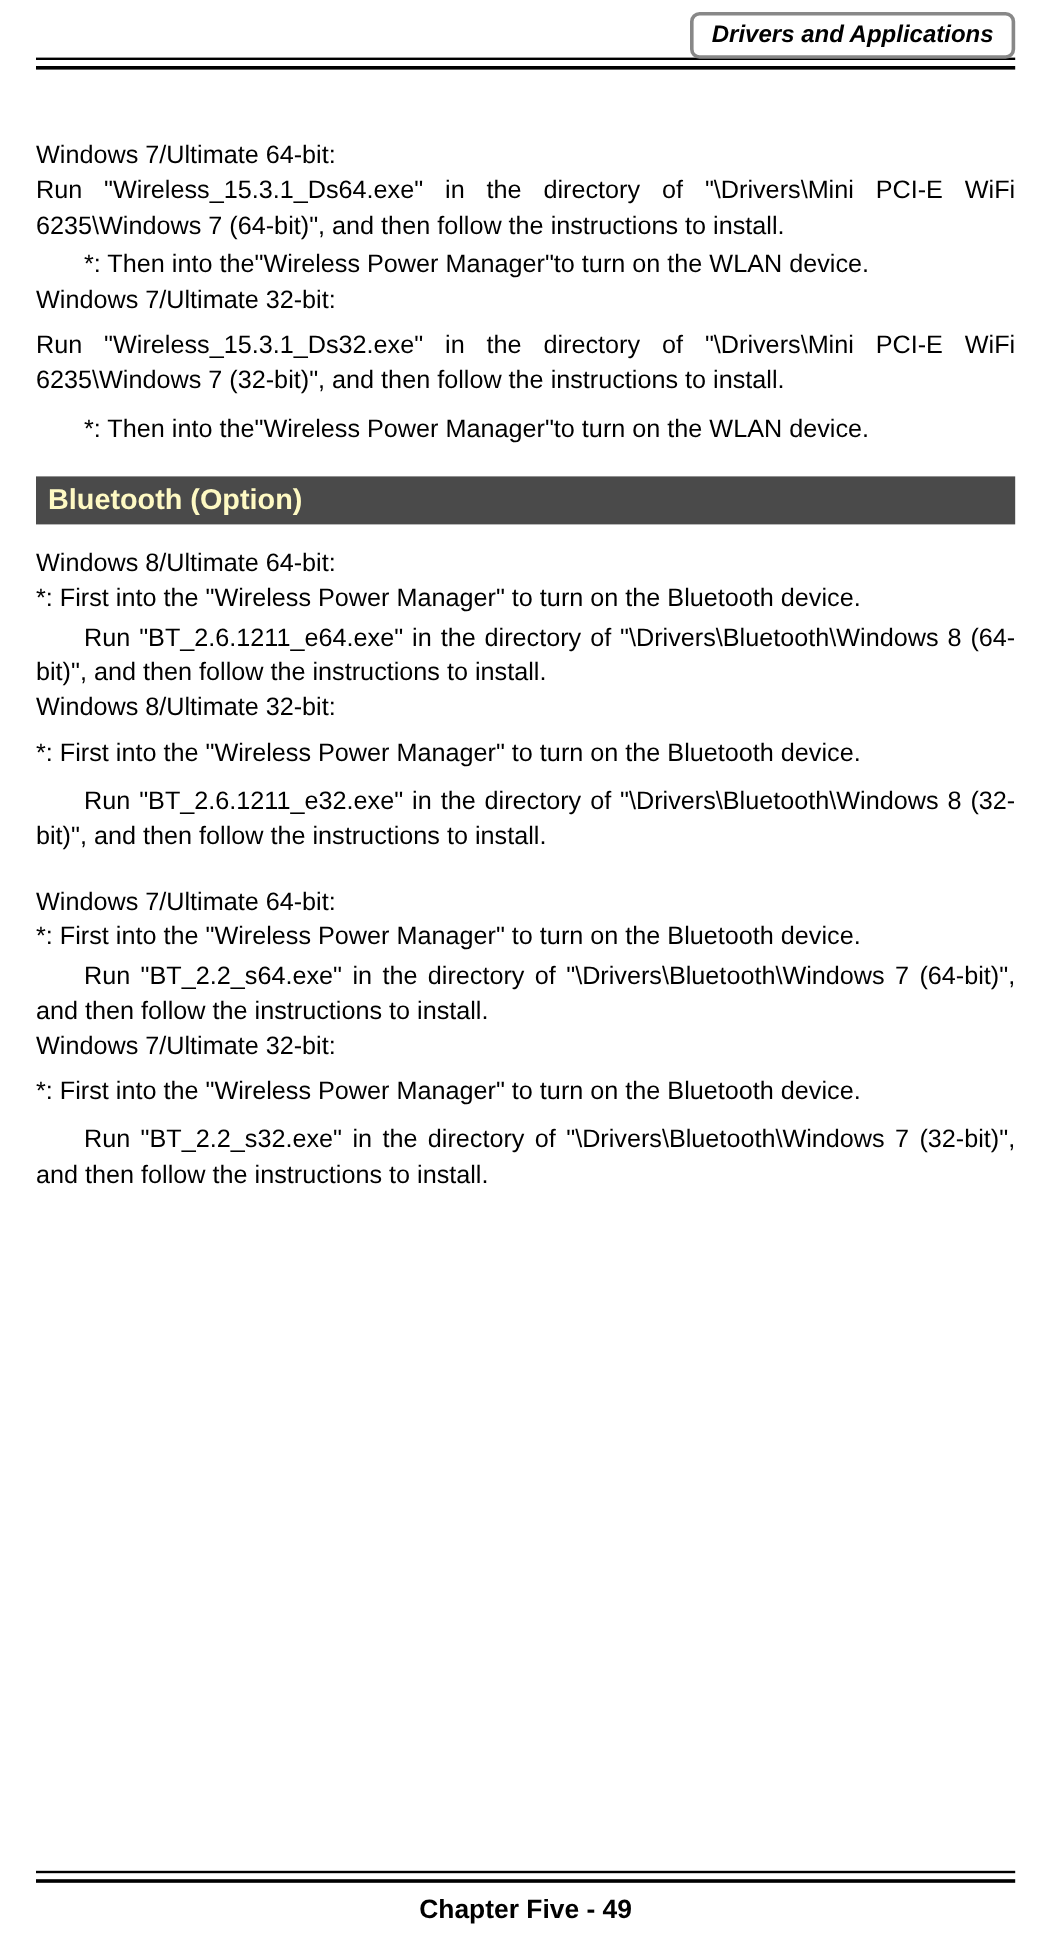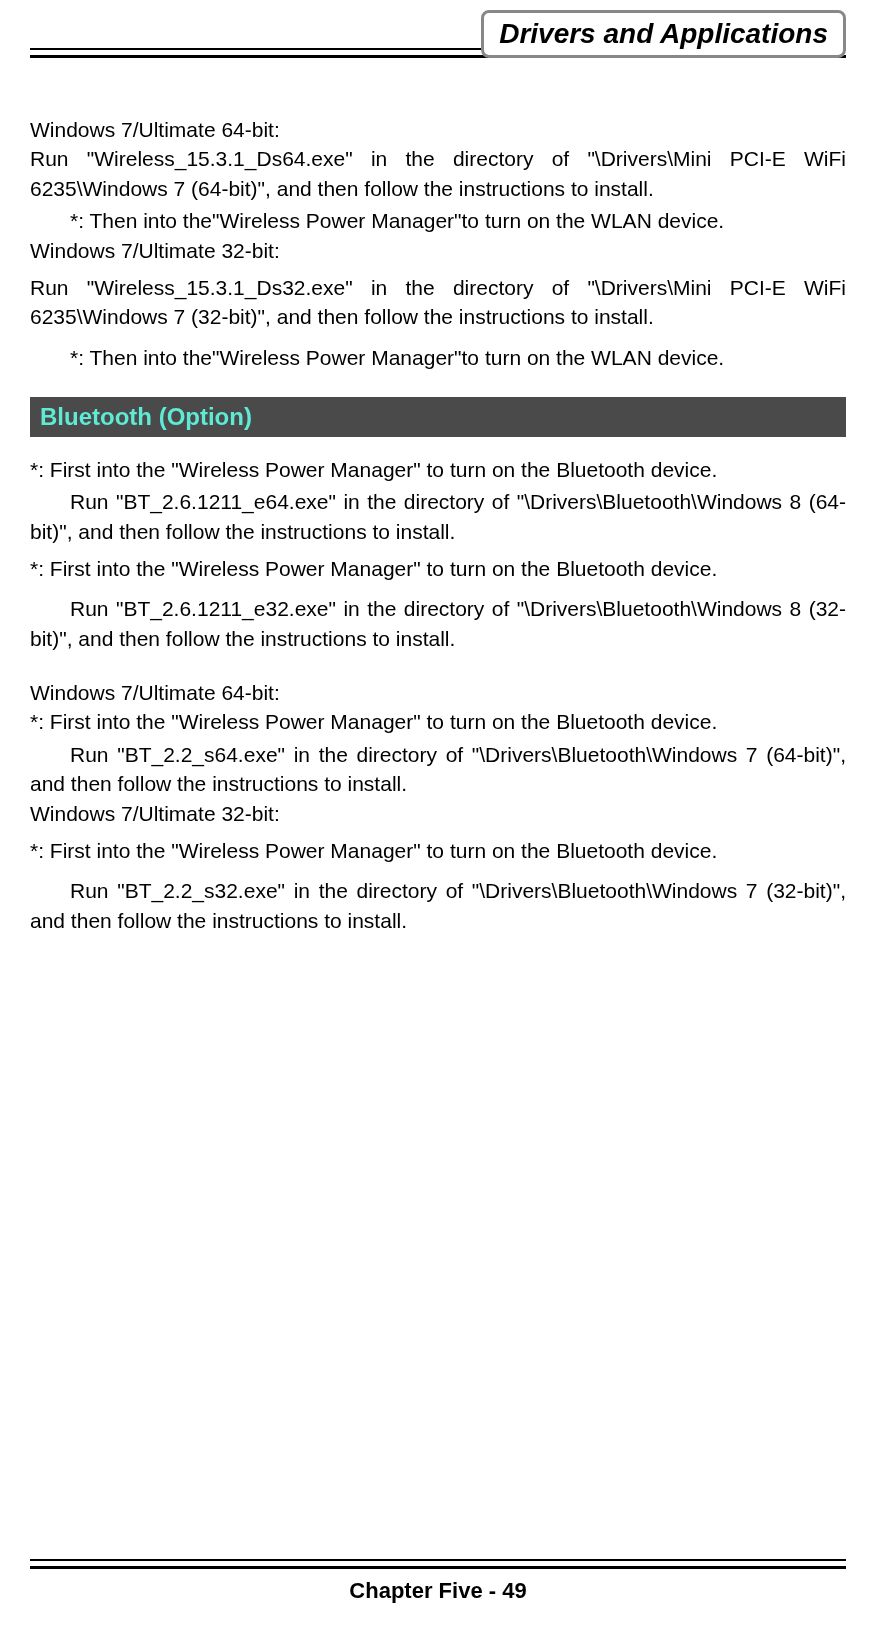--- a/index.html
+++ b/index.html
@@ -13,21 +13,21 @@
     }
     .header-box {
       position: absolute;
       top: 10px;
       right: 30px;
       border: 3px solid #888;
       border-radius: 8px;
       padding: 5px 15px;
       font-weight: bold;
       font-style: italic;
-      font-size: 28px;
+      font-size: 20px;
       background: white;
       z-index: 2;
     }
     .header-line {
       position: absolute;
       top: 48px;
       left: 30px;
       right: 30px;
       height: 5px;
       border-top: 2px solid black;
@@ -48,21 +48,21 @@
     .para {
       text-align: justify;
       margin-bottom: 3px;
     }
     .indent {
       padding-left: 40px;
       text-align: justify;
     }
     .section-header {
       background: #4a4a4a;
-      color: #5eead4;
+      color: #fef9c3;
       font-weight: bold;
       font-size: 24px;
       padding: 3px 10px;
       margin-top: 25px;
       margin-bottom: 18px;
     }
     .footer-line {
       position: absolute;
       bottom: 60px;
       left: 30px;
@@ -106,23 +106,25 @@
   <div class="indent">*: Then into the"Wireless Power Manager"to turn on the WLAN device.</div>
 
   <div class="bold">Windows 7/Ultimate 32-bit:</div>
   <div class="small-spacer"></div>
   <div class="para">Run "Wireless_15.3.1_Ds32.exe" in the directory of "\Drivers\Mini PCI-E WiFi 6235\Windows 7 (32-bit)", and then follow the instructions to install.</div>
   <div class="small-spacer"></div>
   <div class="indent">*: Then into the"Wireless Power Manager"to turn on the WLAN device.</div>
 
   <div class="section-header">Bluetooth (Option)</div>
 
+  <div class="bold">Windows 8/Ultimate 64-bit:</div>
   <div class="para">*: First into the "Wireless Power Manager" to turn on the Bluetooth device.</div>
   <div class="justify-indent">Run "BT_2.6.1211_e64.exe" in the directory of "\Drivers\Bluetooth\Windows 8 (64-bit)", and then follow the instructions to install.</div>
 
+  <div class="bold">Windows 8/Ultimate 32-bit:</div>
   <div class="small-spacer"></div>
   <div class="para">*: First into the "Wireless Power Manager" to turn on the Bluetooth device.</div>
   <div class="small-spacer"></div>
   <div class="justify-indent">Run "BT_2.6.1211_e32.exe" in the directory of "\Drivers\Bluetooth\Windows 8 (32-bit)", and then follow the instructions to install.</div>
 
   <div class="spacer"></div>
 
   <div class="bold">Windows 7/Ultimate 64-bit:</div>
   <div class="para">*: First into the "Wireless Power Manager" to turn on the Bluetooth device.</div>
   <div class="justify-indent">Run "BT_2.2_s64.exe" in the directory of "\Drivers\Bluetooth\Windows 7 (64-bit)", and then follow the instructions to install.</div>

